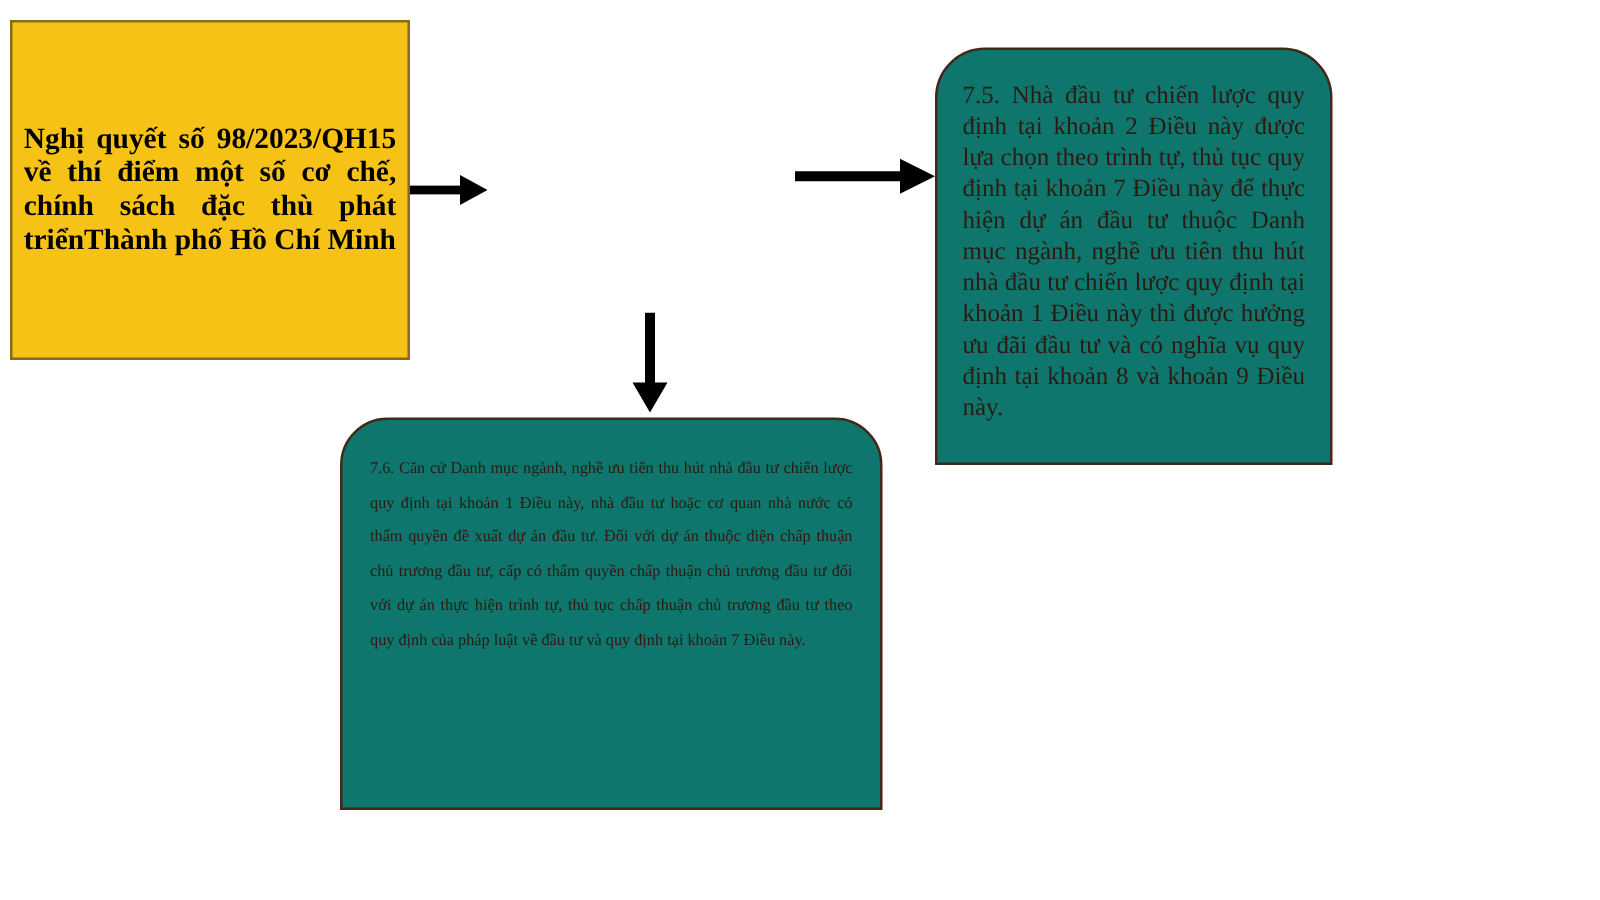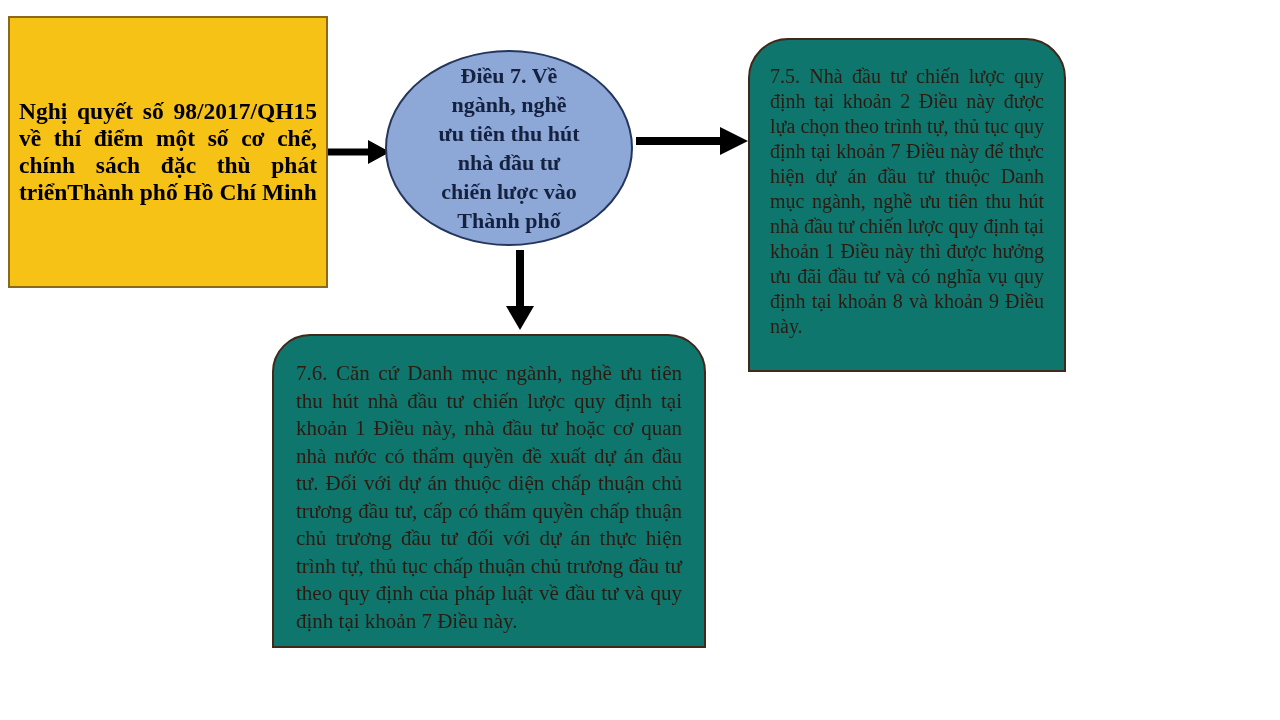--- a/index.html
+++ b/index.html
@@ -90,55 +90,47 @@
   }
   .clause-76 {
     left: 272px;
     top: 334px;
     width: 434px;
     height: 314px;
     border-radius: 38px 38px 0 0;
     padding: 24px 22px 10px 22px;
   }
   .clause-76 .txt {
-    font-size: 21px;
+    font-size: 13px;
     line-height: 27.5px;
   }
 
   
   .arrow {
     position: absolute;
     display: block;
   }
   .arrow-1 { left: 328px; top: 138px; }
   .arrow-2 { left: 636px; top: 126px; }
   .arrow-3 { left: 504px; top: 250px; }
 </style>
 </head>
 <body>
 
 <div class="canvas">
 
   <div class="source-box">
-    <div class="txt">Nghị quyết số 98/2017/QH15 về thí điểm một số cơ chế, chính sách đặc thù phát triểnThành phố Hồ Chí Minh</div>
+    <div class="txt">Nghị quyết số 98/2023/QH15 về thí điểm một số cơ chế, chính sách đặc thù phát triểnThành phố Hồ Chí Minh</div>
   </div>
 
   <svg class="arrow arrow-1" width="62" height="28" viewBox="0 0 62 28">
     <rect x="0" y="10.5" width="42" height="7" fill="#000000"></rect>
     <polygon points="40,2 62,14 40,26" fill="#000000"></polygon>
   </svg>
 
-  <div class="hub-ellipse">
-    <div class="txt">Điều 7. Về
-ngành, nghề
-ưu tiên thu hút
-nhà đầu tư
-chiến lược vào
-Thành phố</div>
-  </div>
 
   <svg class="arrow arrow-2" width="112" height="30" viewBox="0 0 112 30">
     <rect x="0" y="11" width="86" height="8" fill="#000000"></rect>
     <polygon points="84,1 112,15 84,29" fill="#000000"></polygon>
   </svg>
 
   <svg class="arrow arrow-3" width="32" height="80" viewBox="0 0 32 80">
     <rect x="12" y="0" width="8" height="58" fill="#000000"></rect>
     <polygon points="2,56 30,56 16,80" fill="#000000"></polygon>
   </svg>

